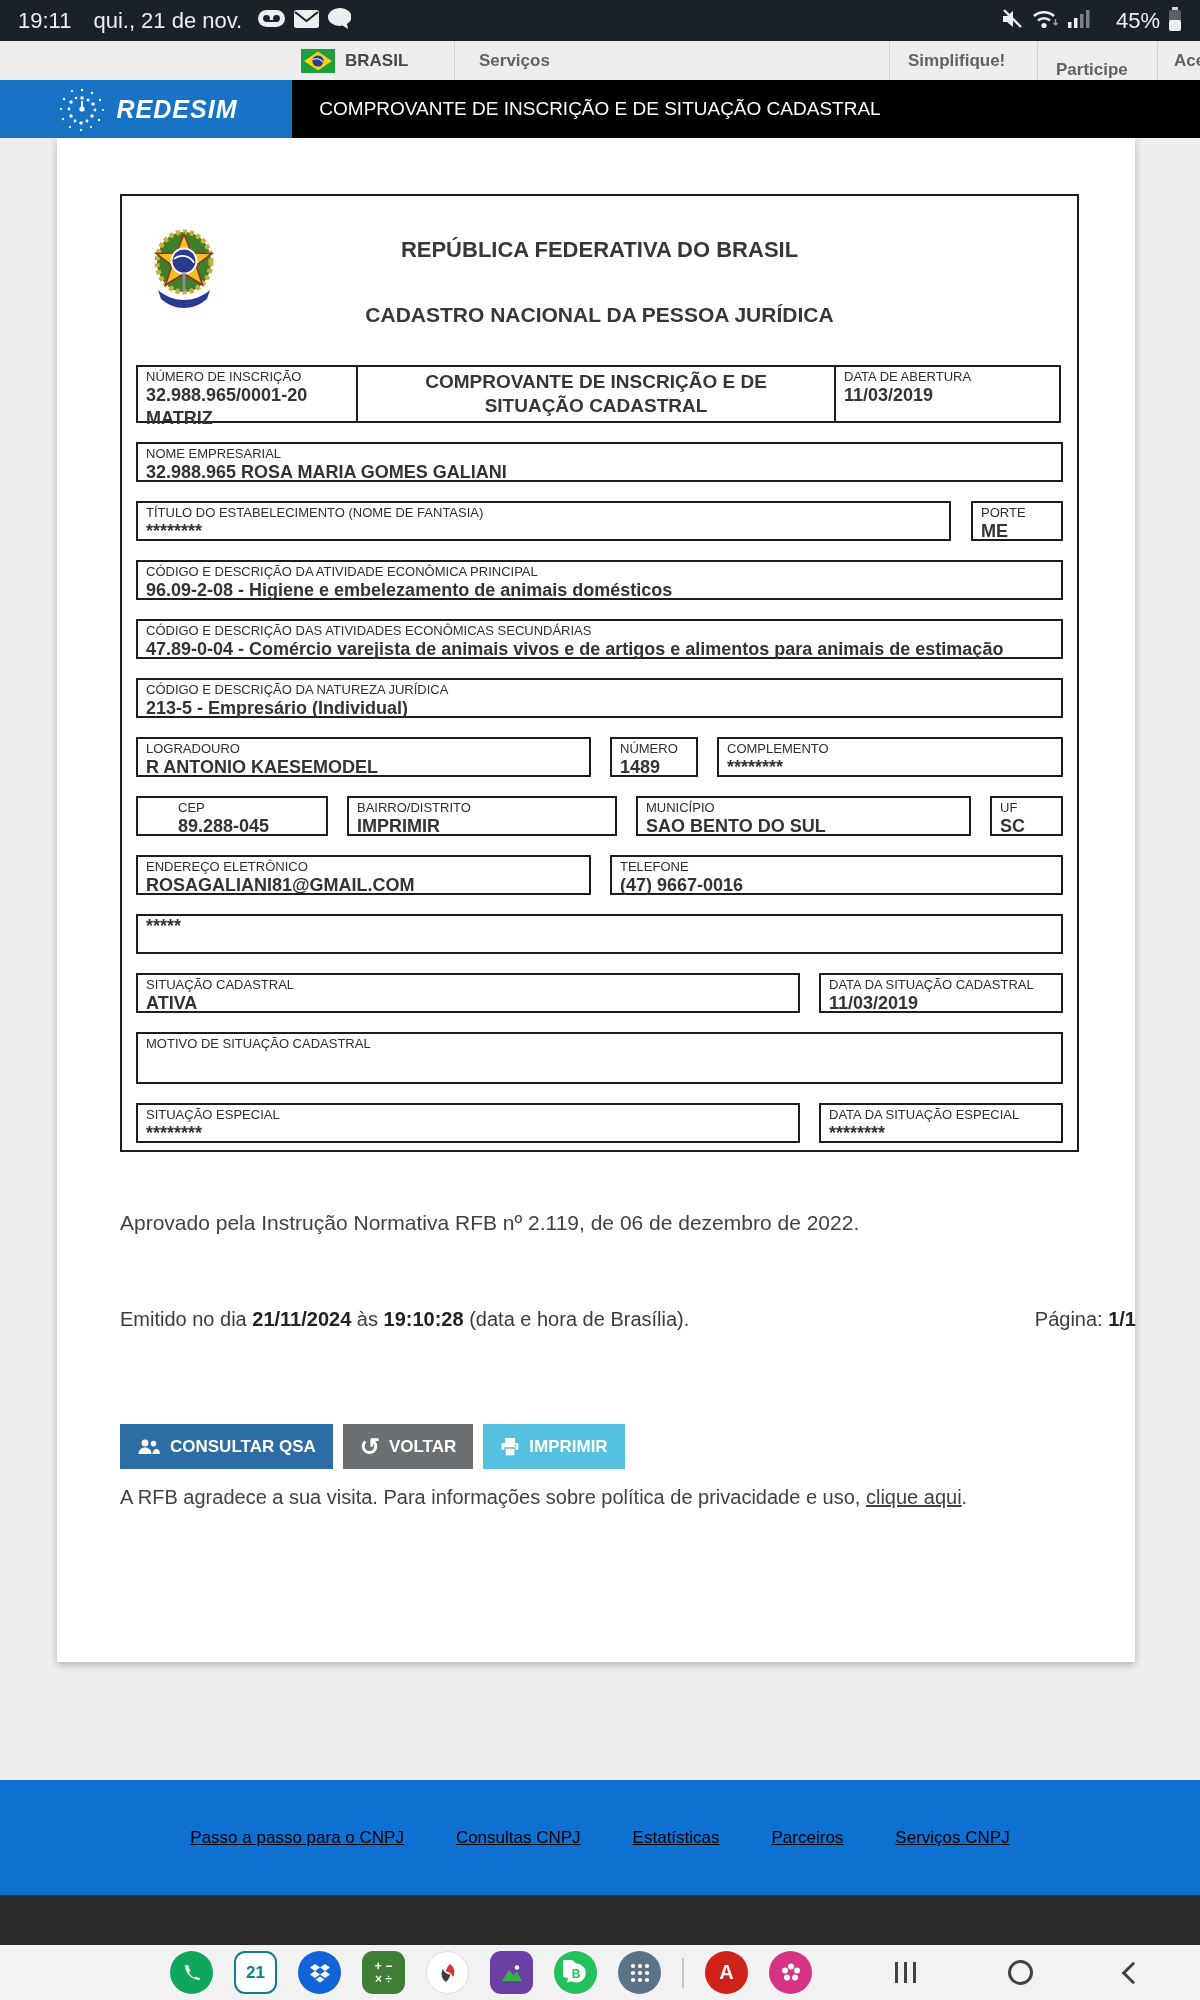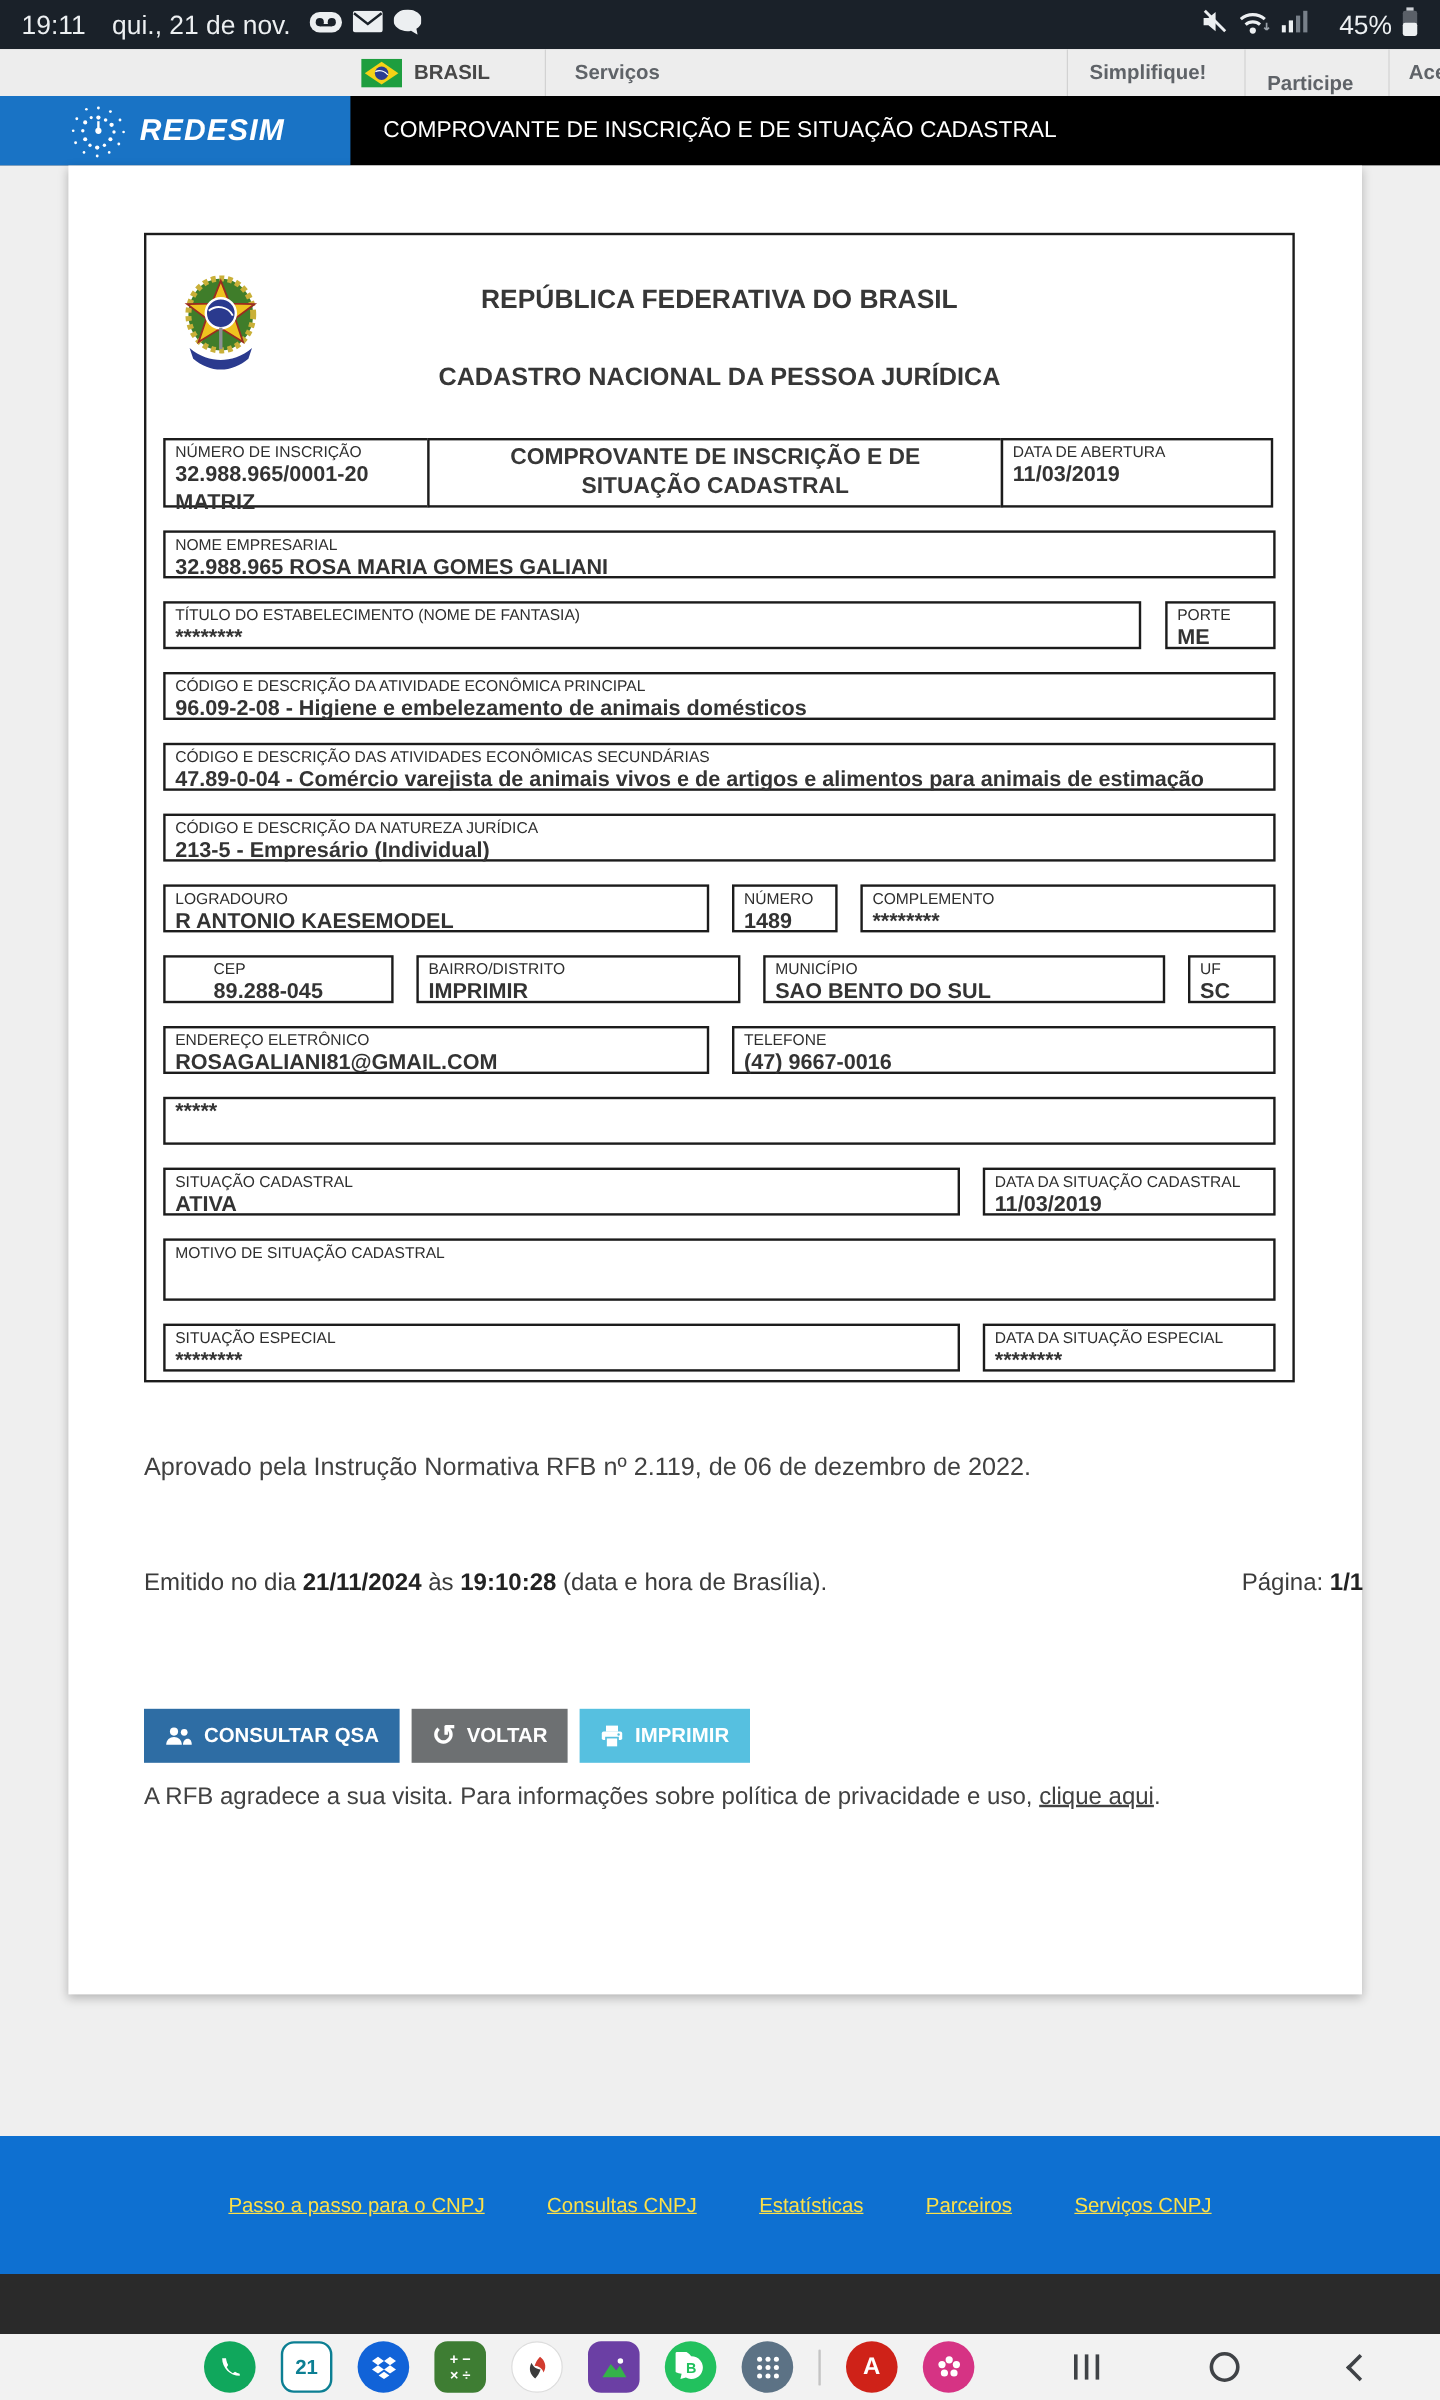--- a/index.html
+++ b/index.html
@@ -64,21 +64,21 @@
   .btn-primary { background:#2e6da4; }
   .btn-gray { background:#6d7072; }
   .btn-info { background:#56c0e0; }
   .undo-glyph { font-size:24px; font-weight:bold; line-height:1; }
 
   .thanks { position:absolute; left:63px; top:1343px; width:860px; font-size:20px; color:#414141; line-height:1.62; }
   .thanks a { color:#414141; text-decoration:underline; }
 
   
   .footer-blue { height:115px; background:#0e70d1; display:flex; align-items:center; justify-content:center; gap:52px; }
-  .footer-blue a { color:#fde047; font-size:17px; text-decoration:underline; }
+  .footer-blue a { color:#000000; font-size:17px; text-decoration:underline; }
 
   .dark-strip { height:50px; background:#2a2a2a; }
 
   
   .dock { height:55px; background:#f2f2f2; display:flex; align-items:center; padding-left:170px; gap:21px; }
   .dicon { width:43px; height:43px; border-radius:50%; display:flex; align-items:center; justify-content:center; flex:0 0 auto; }
   .sq { border-radius:11px; }
   .dock-sep { width:2px; height:30px; background:#c4c4c4; border-radius:1px; }
   .calc-txt { color:#fff; font-weight:bold; font-size:12px; line-height:1.05; text-align:center; }
   .cal { background:#fff; border:2px solid #0c7f93; color:#0c7f93; font-weight:bold; font-size:17px; }

